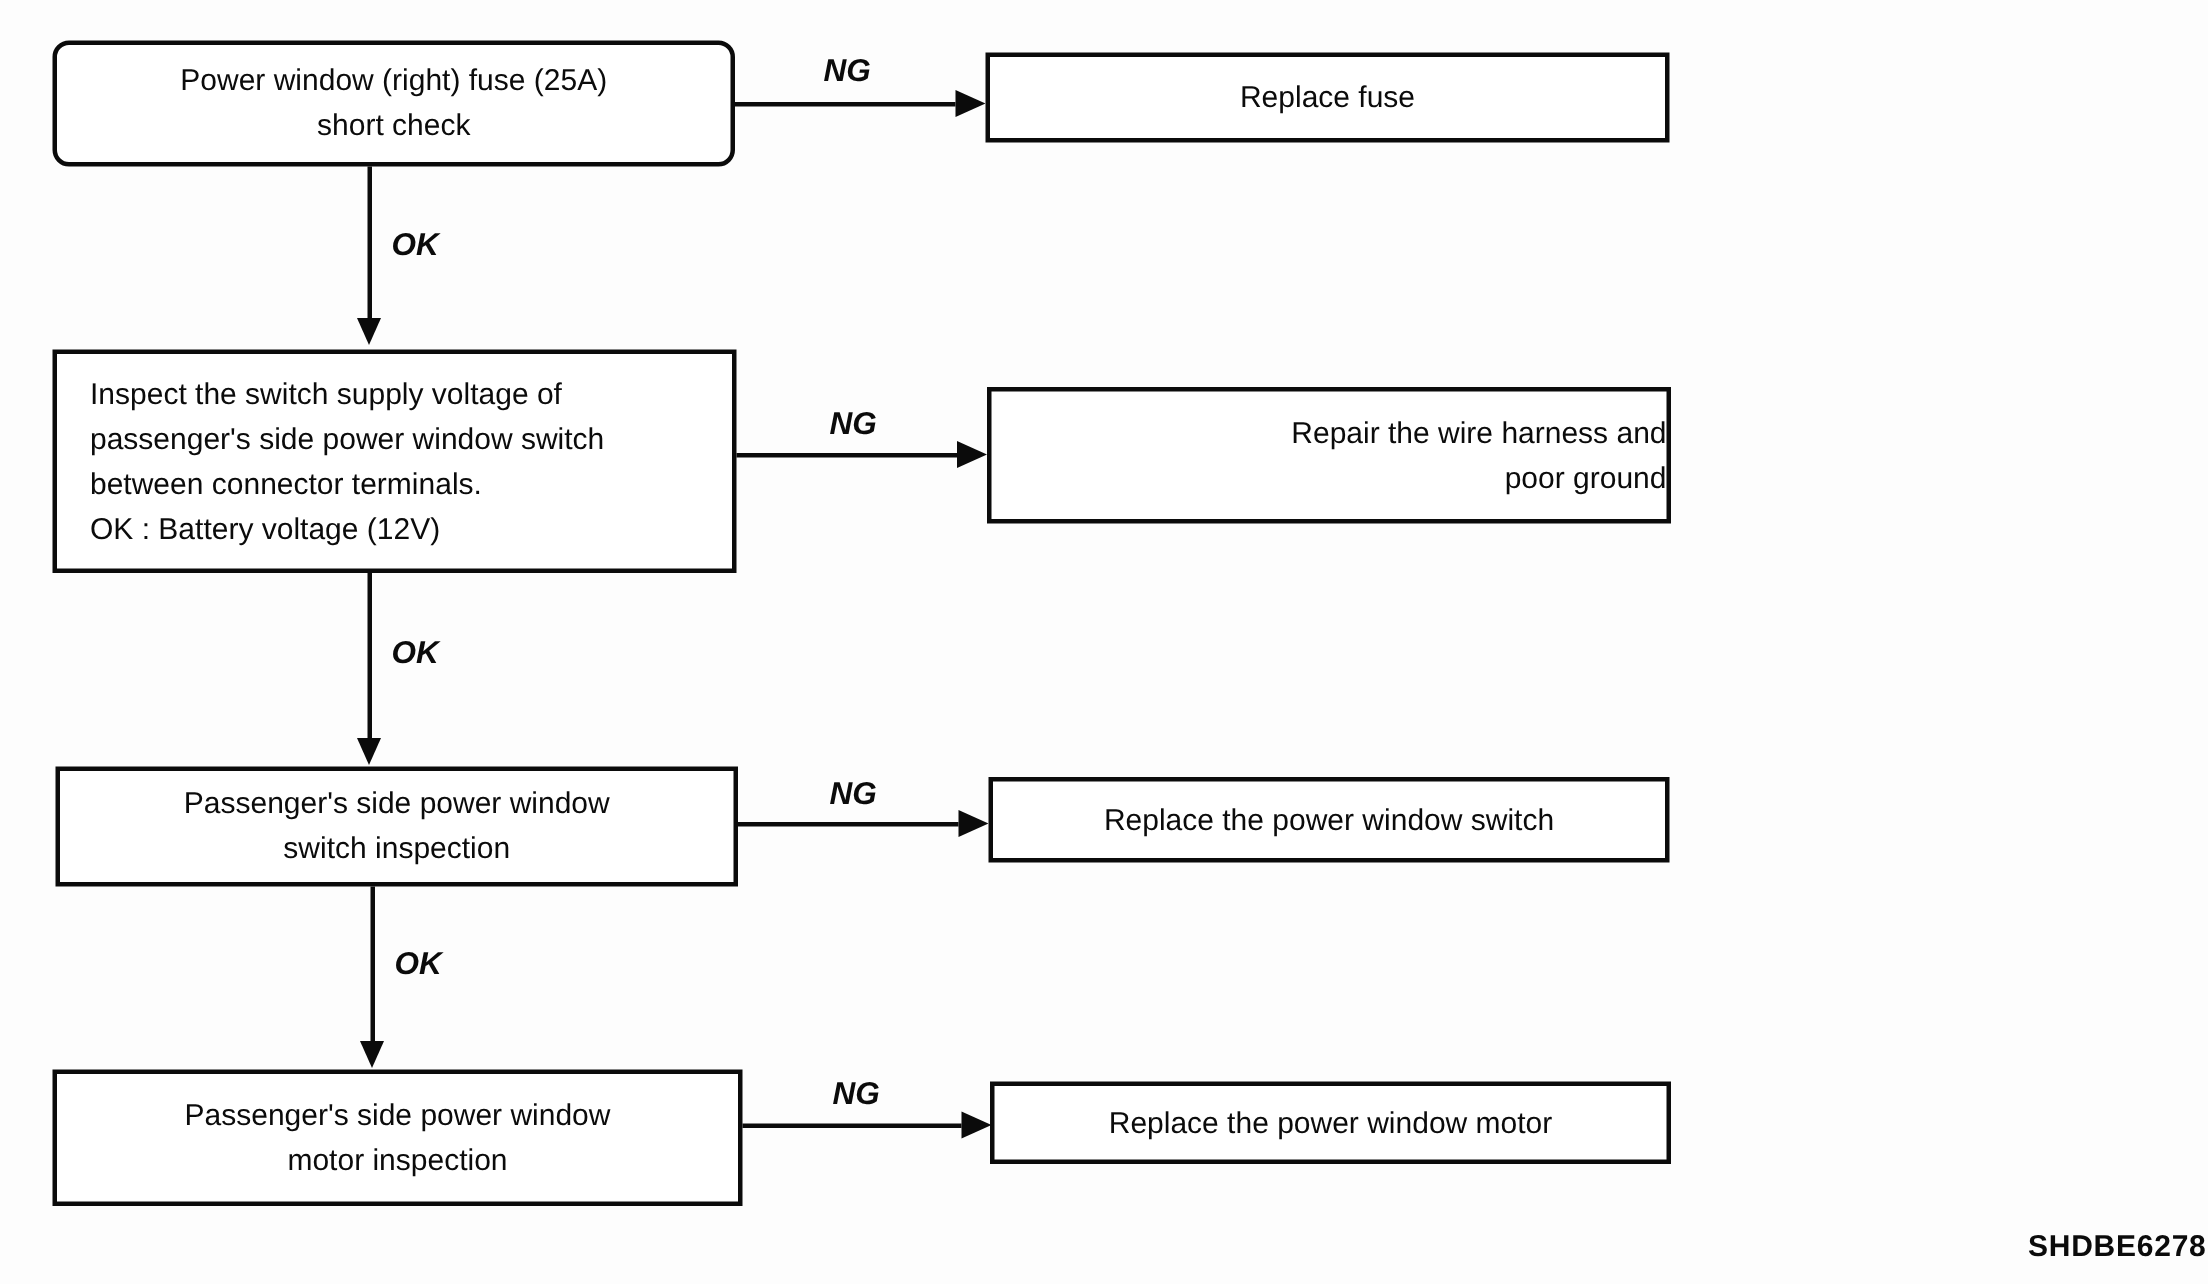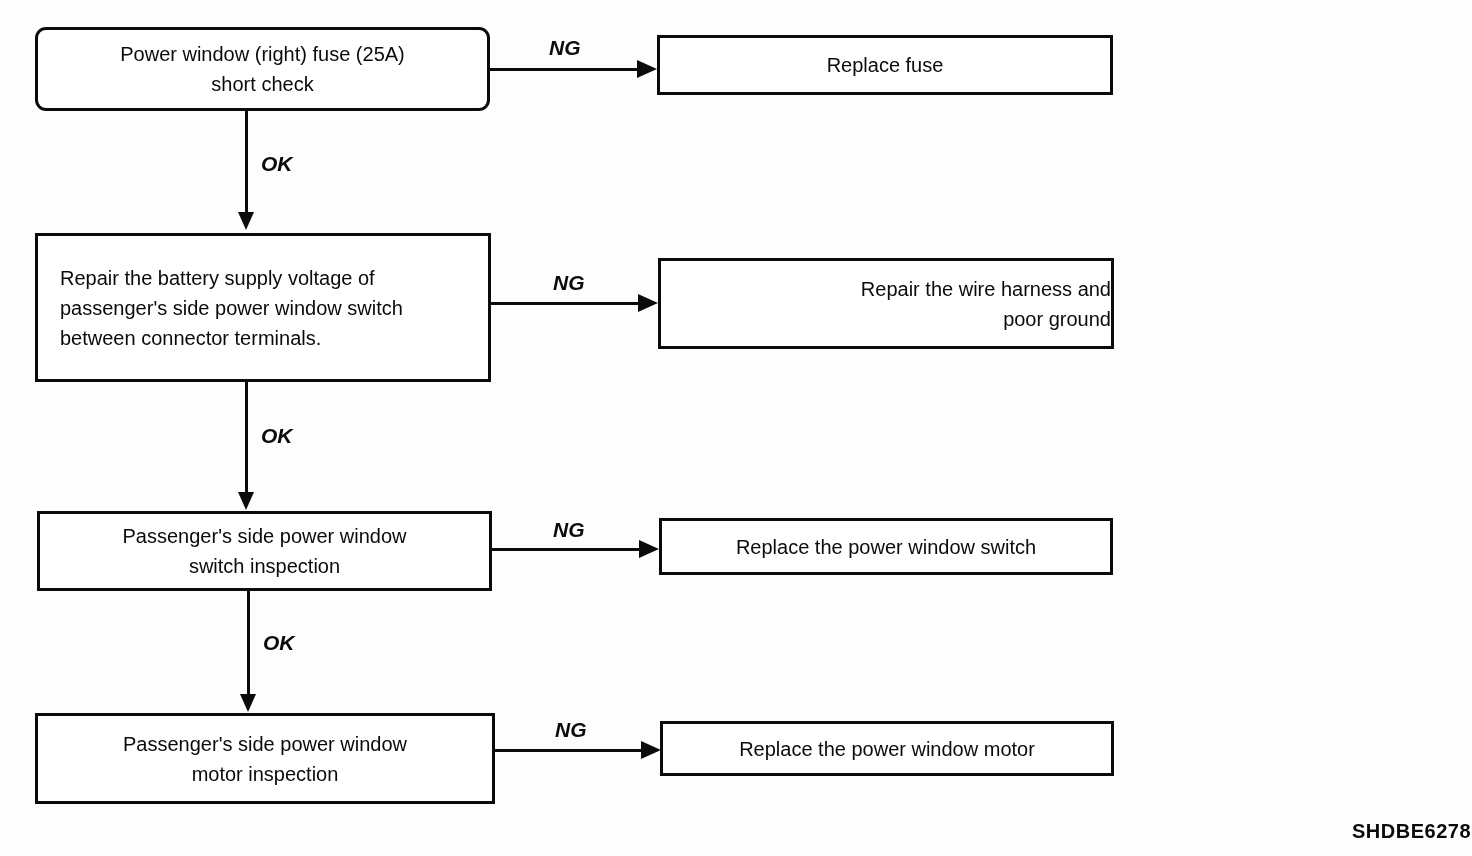--- a/index.html
+++ b/index.html
@@ -116,23 +116,24 @@
   </div>
   <div class="lbl r1-ng">NG</div>
   <div class="h-arrow r1-arrow"></div>
   <div class="box r1-action">
     <div>Replace fuse</div>
   </div>
   <div class="v-arrow v1"></div>
   <div class="lbl ok1">OK</div>
 
   <div class="box align-left r2-step">
-    <div>Repair the battery supply voltage of</div>
+    <div>Inspect the switch supply voltage of</div>
     <div>passenger's side power window switch</div>
     <div>between connector terminals.</div>
+    <div>OK : Battery voltage (12V)</div>
   </div>
   <div class="lbl r2-ng">NG</div>
   <div class="h-arrow r2-arrow"></div>
   <div class="box r2-action">
     <div>Repair the wire harness and</div>
     <div>poor ground</div>
   </div>
   <div class="v-arrow v2"></div>
   <div class="lbl ok2">OK</div>
 

